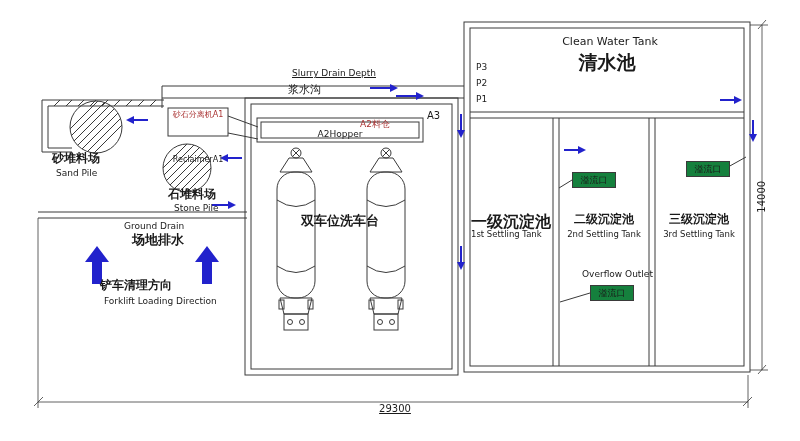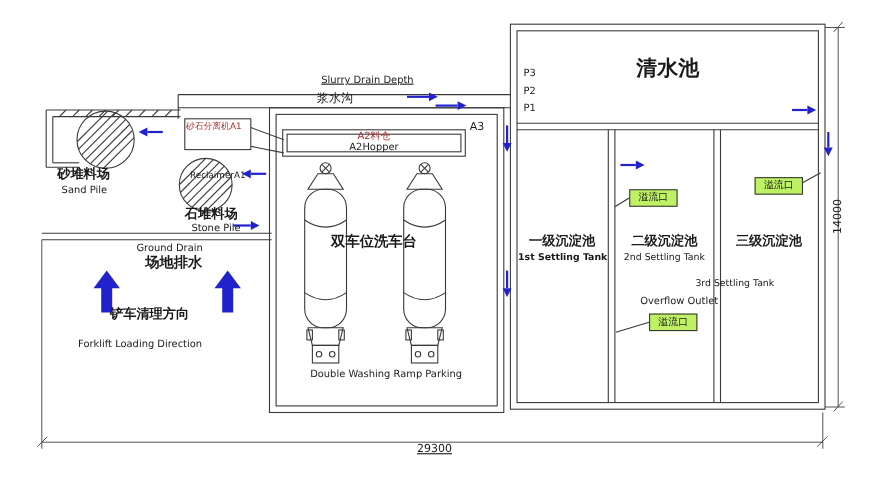--- a/index.html
+++ b/index.html
@@ -10,21 +10,21 @@
   svg { position:absolute; left:0; top:0; }
   .ln   { stroke:var(--line,#3a3a3a); fill:none; stroke-width:1; }
   .dim  { stroke:var(--line,#3a3a3a); fill:none; stroke-width:0.8; }
   .arw  { stroke:var(--arrow,#2222cc); fill:none; stroke-width:2; }
   .arwh { fill:var(--arrow,#2222cc); stroke:none; }
   .big  { fill:var(--arrow,#2222cc); stroke:none; }
   .lbl  { position:absolute; white-space:nowrap; line-height:1.15; }
   .c    { text-align:center; }
   .b    { font-weight:bold; }
   .red  { color:var(--red,#aa3333); }
-  .boxed{ border:1px solid #3a3a3a; background:#bef264; }
+  .boxed{ border:1px solid #3a3a3a; background:#15803d; }
   .vrot { transform:rotate(-90deg); }
 </style>
 </head>
 <body>
 
 <div class="canvas">
 
   <svg width="800" height="441" viewBox="0 0 800 441">
     <defs>
       <clipPath id="clip-sand">
@@ -173,57 +173,57 @@
       <line class="arw" x1="753" y1="120" x2="753" y2="134"></line>
         <polygon class="arwh" points="749,134 757,134 753,142"></polygon>
     </g>
 
     <g>
       <polygon class="big" points="92,284 92,262 85,262 97,246 109,262 102,262 102,284"></polygon>
       <polygon class="big" points="202,284 202,262 195,262 207,246 219,262 212,262 212,284"></polygon>
     </g>
   </svg>
 
+  <div class="lbl c" style="left:520px;top:36px;width:180px;font-size:11px;">Clean Water Tank</div>
   <div class="lbl c b" style="left:557px;top:52px;width:100px;font-size:19px;">清水池</div>
   <div class="lbl" style="left:476px;top:62px;font-size:9px;">P3</div>
   <div class="lbl" style="left:476px;top:78px;font-size:9px;">P2</div>
   <div class="lbl" style="left:476px;top:94px;font-size:9px;">P1</div>
 
-  <div class="lbl c b" style="left:471px;top:213px;width:80px;font-size:12px;">一级沉淀池</div>
-  <div class="lbl c" style="left:471px;top:230px;width:66px;font-size:8.5px;font-weight:bold;">1st Settling Tank</div>
+  <div class="lbl c b" style="left:471px;top:213px;width:80px;font-size:16px;">一级沉淀池</div>
+  <div class="lbl c" style="left:471px;top:230px;width:66px;font-size:8.5px;">1st Settling Tank</div>
   <div class="lbl c b" style="left:564px;top:213px;width:80px;font-size:12px;">二级沉淀池</div>
   <div class="lbl c" style="left:564px;top:230px;width:80px;font-size:8.5px;">2nd Settling Tank</div>
   <div class="lbl c b" style="left:659px;top:213px;width:80px;font-size:12px;">三级沉淀池</div>
-  <div class="lbl c" style="left:628px;top:230px;width:80px;font-size:8.5px;margin-top:24px;">3rd Settling Tank</div>
+  <div class="lbl c" style="left:659px;top:230px;width:80px;font-size:8.5px;">3rd Settling Tank</div>
 
   <div class="lbl c boxed" style="left:572px;top:172px;width:42px;font-size:9px;line-height:14px;">溢流口</div>
   <div class="lbl c boxed" style="left:686px;top:161px;width:42px;font-size:9px;line-height:14px;">溢流口</div>
   <div class="lbl" style="left:582px;top:269px;font-size:9px;">Overflow Outlet</div>
   <div class="lbl c boxed" style="left:590px;top:285px;width:42px;font-size:9px;line-height:14px;">溢流口</div>
 
   <div class="lbl" style="left:292px;top:68px;font-size:9px;text-decoration:underline;">Slurry Drain Depth</div>
   <div class="lbl" style="left:288px;top:84px;font-size:11px;">浆水沟</div>
 
   <div class="lbl" style="left:427px;top:110px;font-size:10px;text-align:center;">A3</div>
-  <div class="lbl c red" style="left:290px;top:119px;width:100px;font-size:9px;">A2料仓</div>
+  <div class="lbl c red" style="left:290px;top:119px;width:100px;font-size:9px;text-align:right;">A2料仓</div>
   <div class="lbl c" style="left:290px;top:129px;width:100px;font-size:9px;">A2Hopper</div>
 
-  <div class="lbl c red" style="left:169px;top:110px;width:40px;font-size:8px;">砂石分离机A1</div>
+  <div class="lbl c red" style="left:169px;top:110px;width:58px;font-size:8px;">砂石分离机A1</div>
   <div class="lbl c" style="left:169px;top:121px;width:58px;font-size:8px;margin-top:34px;">ReclaimerA1</div>
 
   <div class="lbl b" style="left:52px;top:152px;font-size:12px;">砂堆料场</div>
   <div class="lbl" style="left:56px;top:168px;font-size:9px;">Sand Pile</div>
   <div class="lbl b" style="left:168px;top:188px;font-size:12px;">石堆料场</div>
   <div class="lbl" style="left:174px;top:203px;font-size:9px;">Stone Pile</div>
 
   <div class="lbl c b" style="left:294px;top:214px;width:92px;font-size:13px;">双车位洗车台</div>
-  <div class="lbl c" style="left:271px;top:336px;width:160px;font-size:9px;">Double Washing Ramp Parking</div>
 
   <div class="lbl" style="left:86px;top:221px;font-size:9px;margin-left:38px;">Ground Drain</div>
   <div class="lbl b" style="left:88px;top:233px;font-size:13px;margin-left:44px;">场地排水</div>
 
   <div class="lbl b" style="left:100px;top:279px;font-size:12px;">铲车清理方向</div>
-  <div class="lbl" style="left:71px;top:296px;font-size:9px;margin-top:12px;">Forklift Loading Direction</div>
+  <div class="lbl" style="left:104px;top:296px;font-size:9px;">Forklift Loading Direction</div>
 
   <div class="lbl c" style="left:360px;top:403px;width:70px;font-size:10px;text-decoration:underline;">29300</div>
   <div class="lbl c vrot" style="left:742px;top:191px;width:40px;font-size:10px;">14000</div>
 
 </div>
 
 </body></html>

